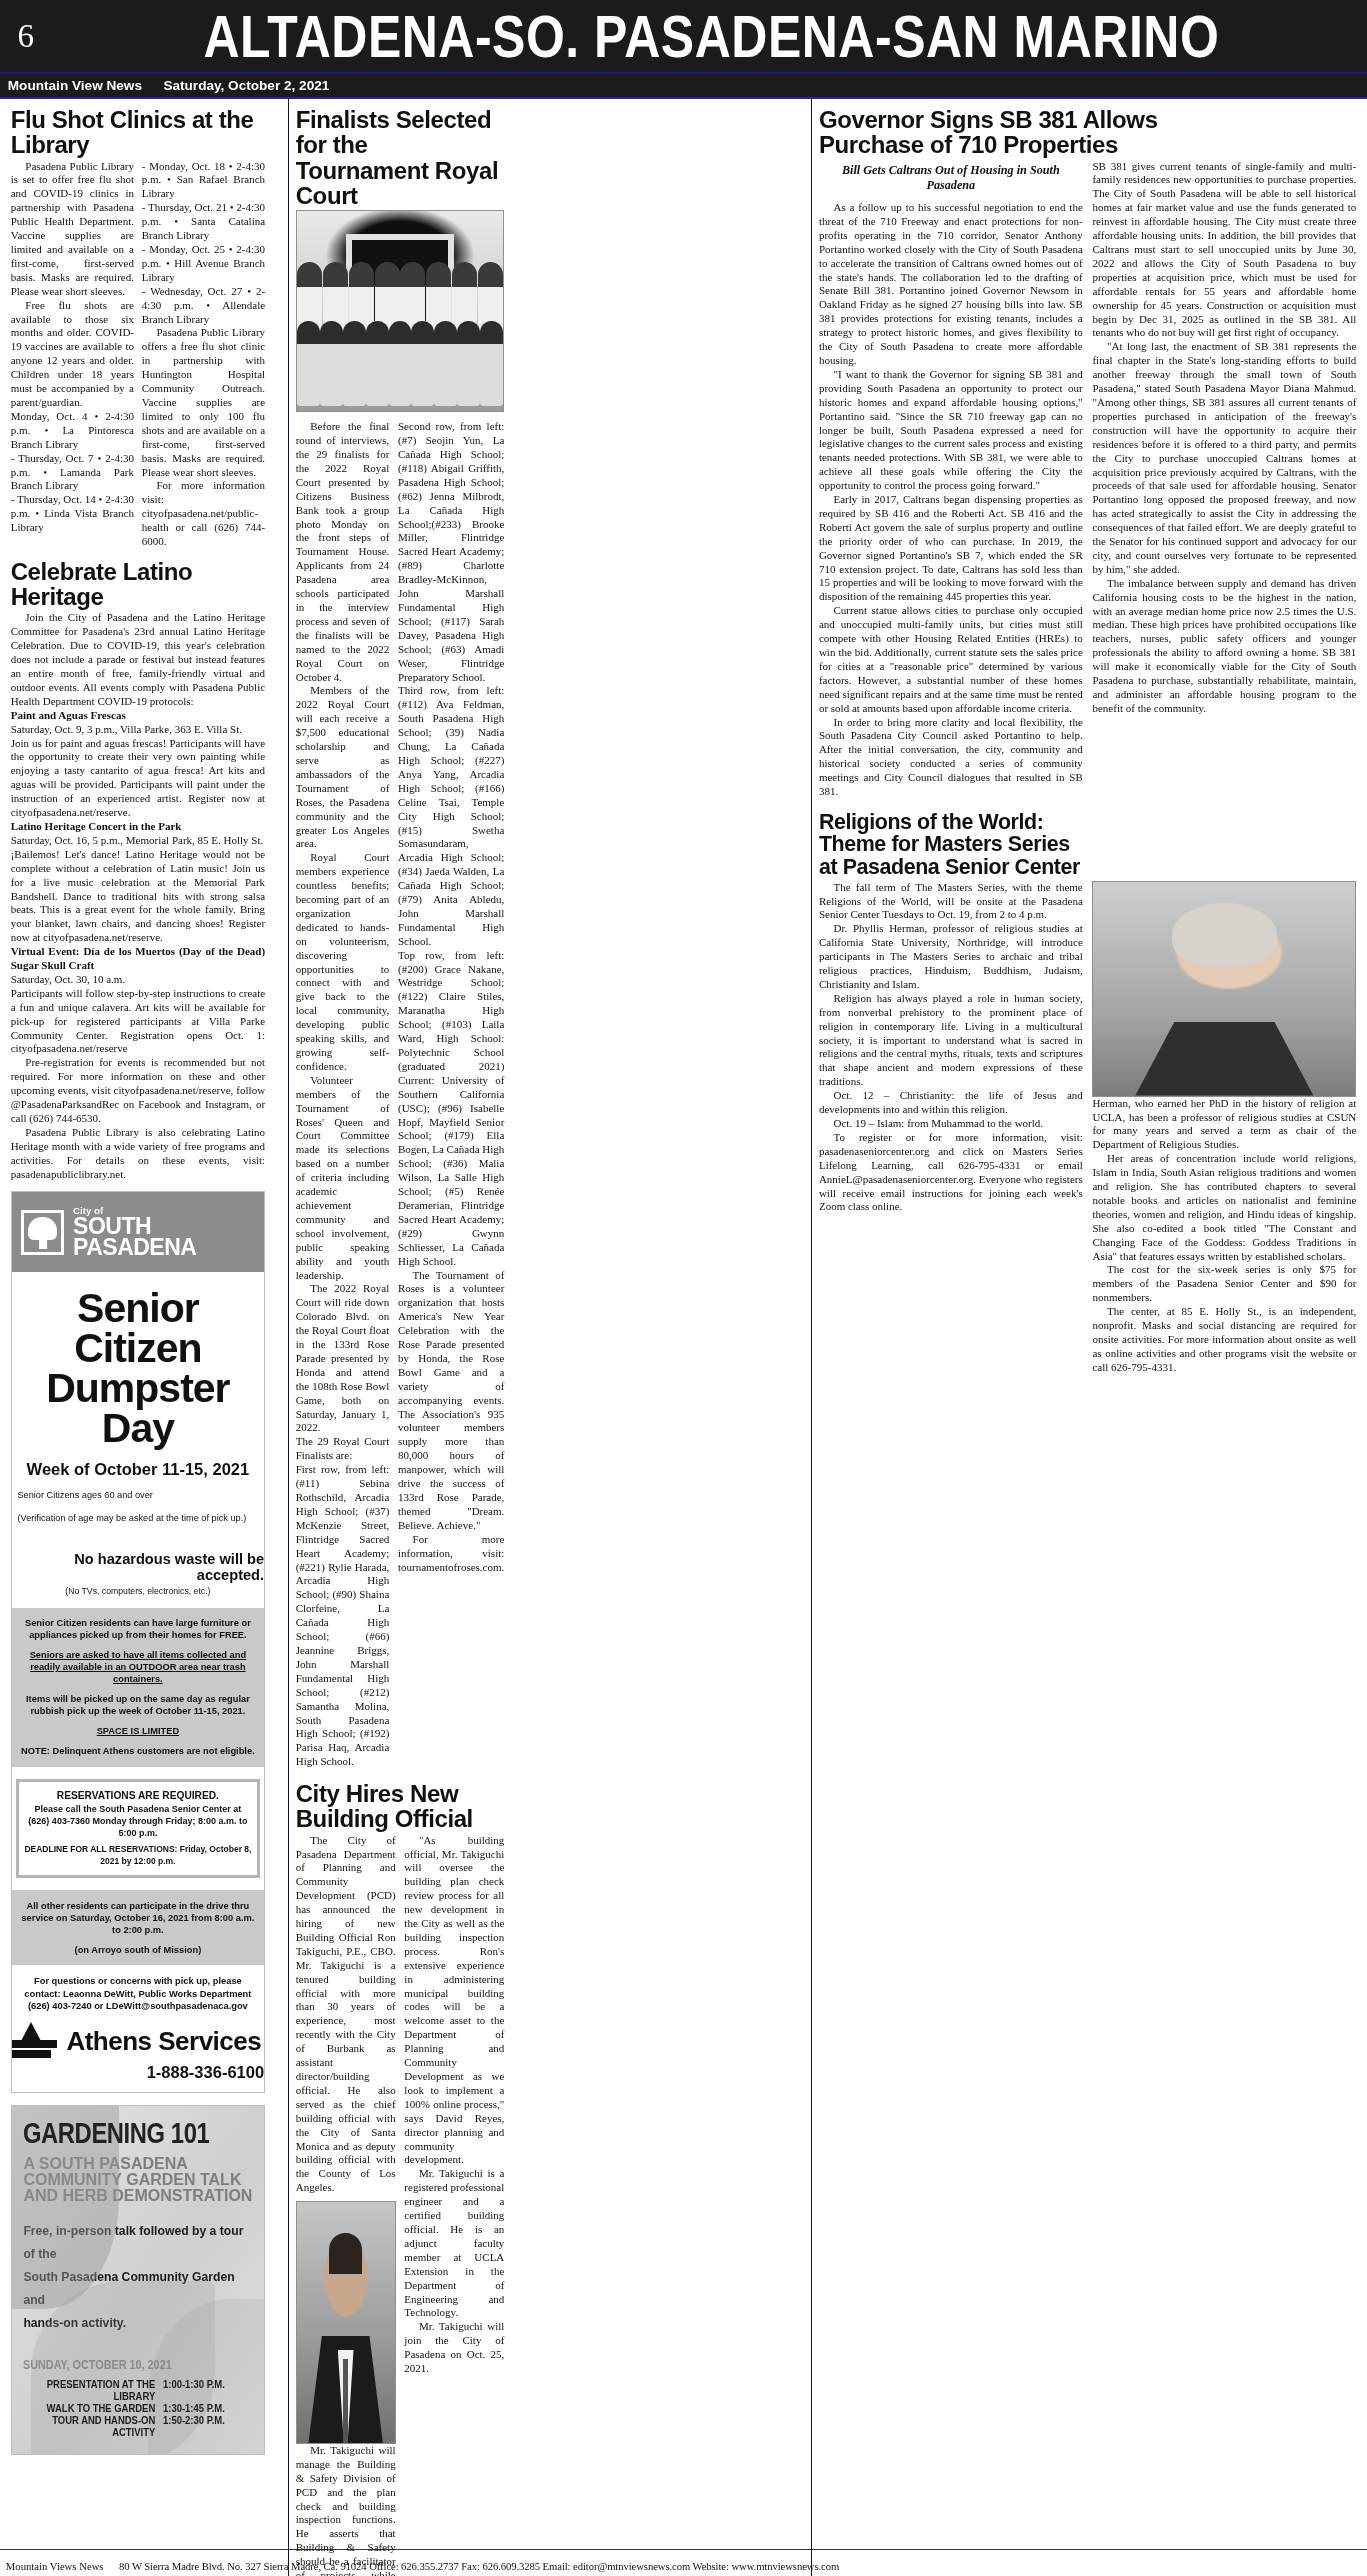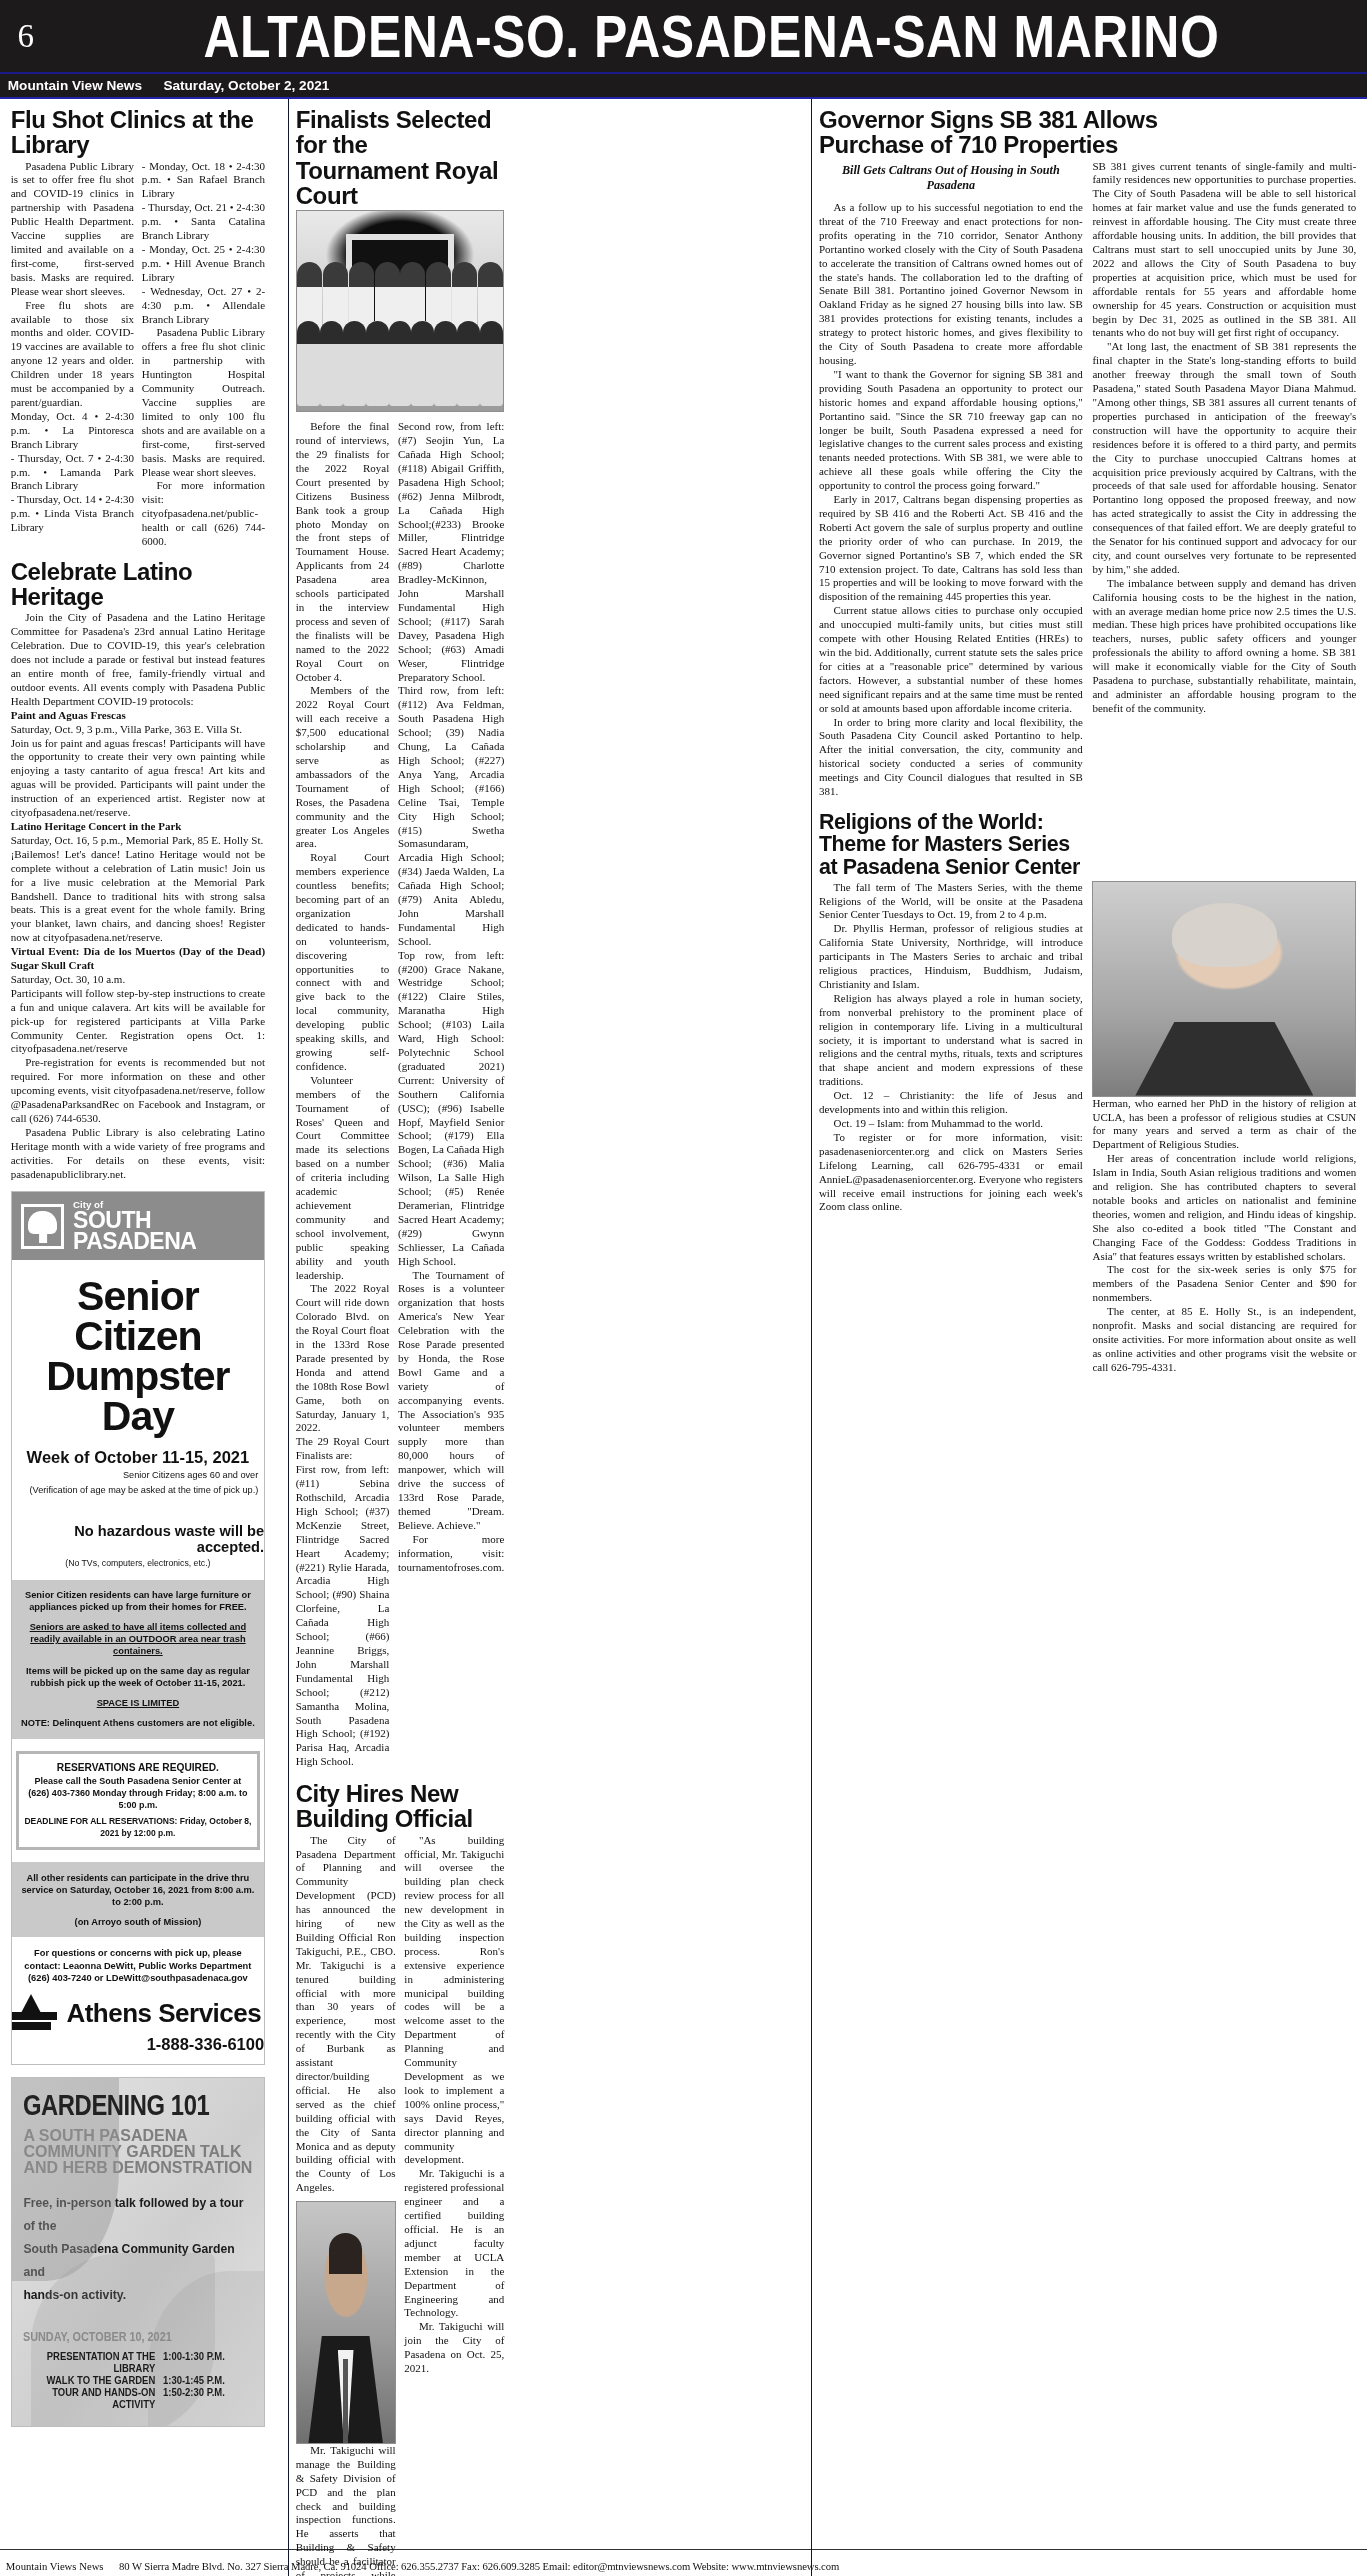--- a/index.html
+++ b/index.html
@@ -134,21 +134,21 @@
   }
   .photo.woman .hair { position:absolute; left:30%; right:30%; top:21.4px; height:64px; background:#d8d2cc; border-radius:50% 50% 40% 40%; }
   .photo.woman .top2 { position:absolute; left:16%; right:16%; bottom:0; height:74px; background:#2f2f2f; clip-path: polygon(0 100%, 22% 0, 78% 0, 100% 100%); }
 
   
   .photo { border: 1px solid #8f8f8f; }
 
   
   .ad-box { border: 1px solid #bdbdbd; margin-top: 9.7px; background:#fff; }
   .sp-logo-bar {
-    background:#8c8c8c; height: 68px; display:flex; align-items:center; padding: 0 9.7px; gap: 8.7px;
+    background:#8c8c8c; height: 80px; display:flex; align-items:center; padding: 0 9.7px; gap: 8.7px;
   }
   .sp-mark {
     width: 43px; height: 45px; border: 3.9px solid #fff; position:relative; flex:0 0 auto;
   }
   .sp-mark .trunk { position:absolute; left:50%; transform:translateX(-50%); bottom:2.9px; width:7.8px; height:17.5px; background:#fff; }
   .sp-mark .canopy { position:absolute; left:3.9px; right:3.9px; top:3.9px; height:23px; background:#fff; border-radius:13.6px 13.6px 5.8px 5.8px; }
   .sp-words { color:#fff; font-family:"Liberation Sans", sans-serif; line-height:0.92; }
   .sp-words .c1 { font-size: 9.7px; font-weight:700; }
   .sp-words .c2 { font-size: 23px; font-weight:700; letter-spacing:-0.5px; }
   .sp-words .c3 { font-size: 23px; font-weight:700; letter-spacing:-0.5px; }
@@ -157,21 +157,21 @@
     font-family:"Liberation Sans", sans-serif; font-weight:700;
     font-size: 41px; line-height: 0.98; text-align:center; color:#111;
     padding: 15.5px 5.8px 1.9px 5.8px; letter-spacing:-1px;
   }
   .dd-week {
     font-family:"Liberation Sans", sans-serif; font-weight:700;
     font-size: 16.5px; text-align:center; margin-top: 9.7px;
   }
   .dd-sub {
     font-family:"Liberation Sans", sans-serif; font-size: 9.2px;
-    text-align:right; line-height:1.25; margin-top: 3px; padding:0 5.8px;
+    text-align:left; line-height:1.25; margin-top: 11px; padding:0 5.8px;
   }
   .dd-nohaz {
     font-family:"Liberation Sans", sans-serif; font-weight:700; font-size: 14.6px;
     text-align:right; margin-top: 27px;
   }
   .dd-nohaz-sub {
     font-family:"Liberation Sans", sans-serif; font-size: 8.7px; text-align:center; margin-top:2.9px;
   }
   .gray-block {
     background:#c9c9c9; margin-top: 11.7px; padding: 9.7px 7.8px;

